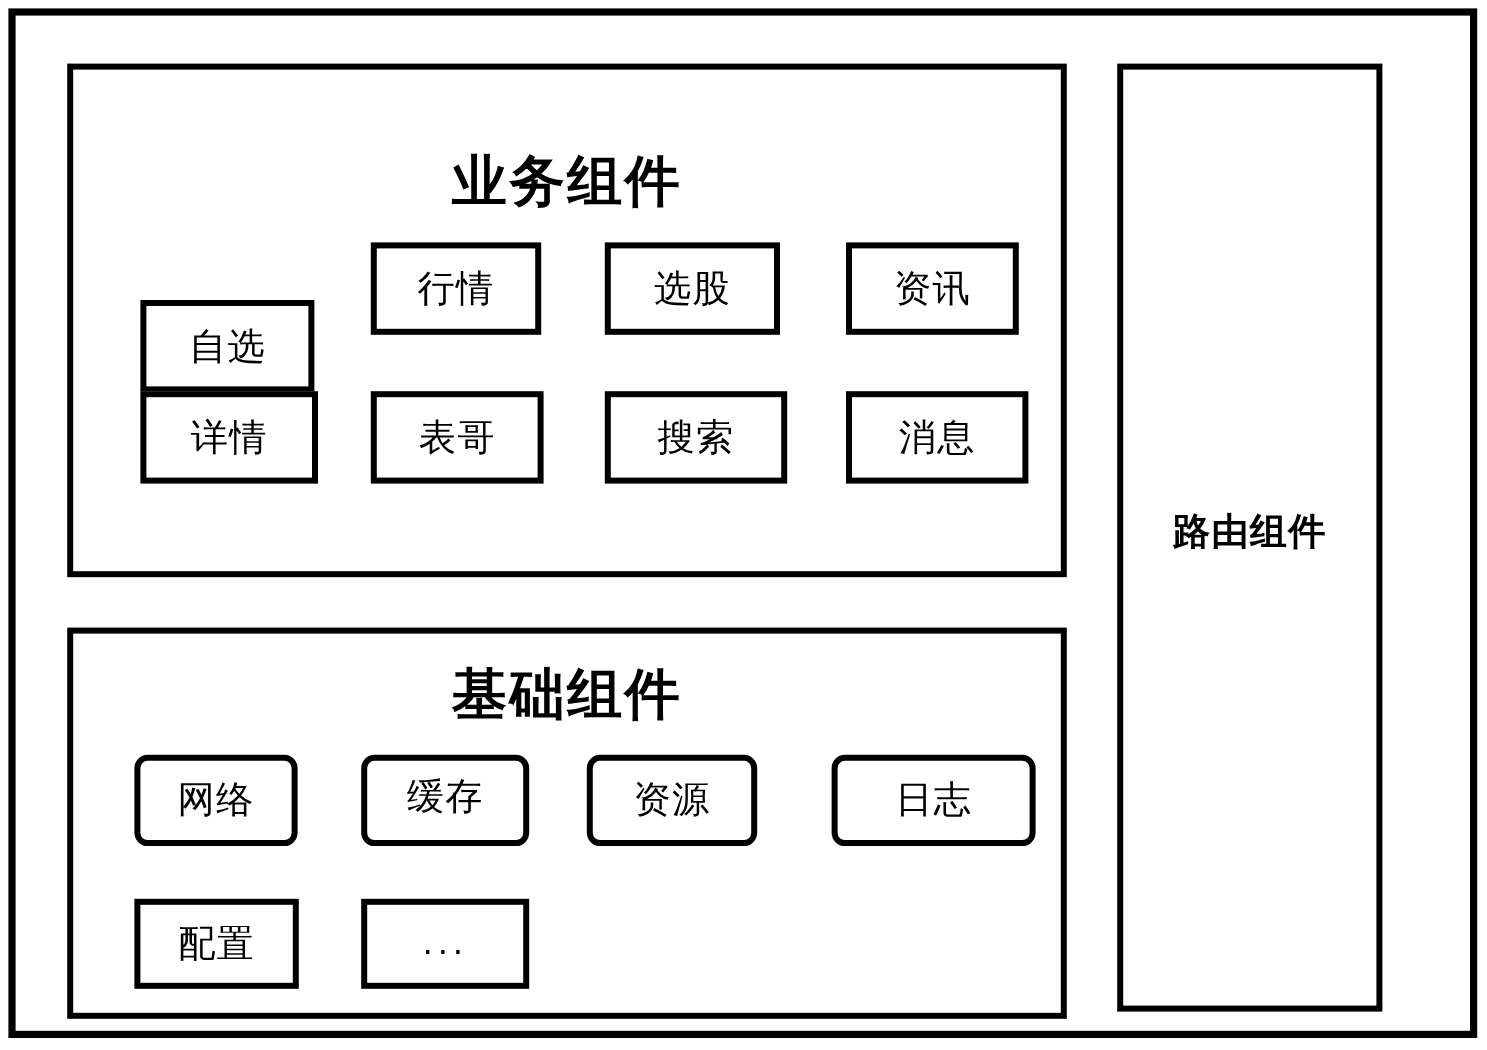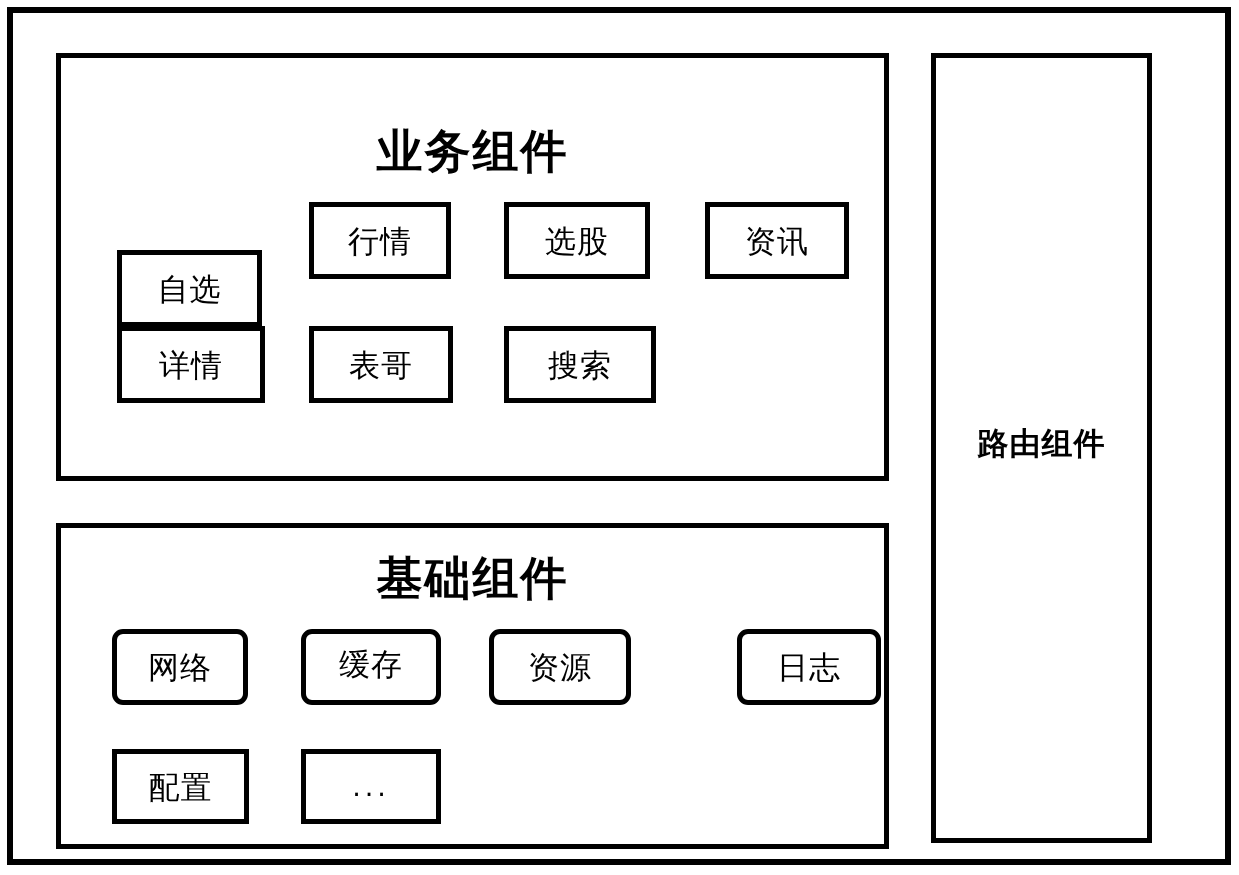--- a/index.html
+++ b/index.html
@@ -122,21 +122,21 @@
   .b-c4 { left: 644px; width: 144px; }
 
   .b2-c1 { left: 56px;  width: 148px; }
   .b2-c2 { left: 248px; width: 144px; }
   .b2-c3 { left: 443px; width: 152px; }
   .b2-c4 { left: 644px; width: 152px; }
 
   .f-c1 { left: 51px;  width: 136px; }
   .f-c2 { left: 240px; width: 140px; font-family: Liberation Mono, monospace; }
   .f-c3 { left: 428px; width: 142px; }
-  .f-c4 { left: 632px; width: 144px; margin-left: 44px; }
+  .f-c4 { left: 632px; width: 170px; }
 
   .f2-c1 { left: 51px;  width: 137px; }
   .f2-c2 { left: 240px; width: 140px; }
 </style>
 </head>
 <body>
 
 <div id="diagram-root">
 
   <div class="outer-frame">
@@ -145,20 +145,21 @@
       <div class="panel-title">业务组件</div>
 
       <div class="comp-box b-r1 b-c1">自选</div>
       <div class="comp-box b-r1 b-c2">行情</div>
       <div class="comp-box b-r1 b-c3">选股</div>
       <div class="comp-box b-r1 b-c4">资讯</div>
 
       <div class="comp-box b-r2 b2-c1">详情</div>
       <div class="comp-box b-r2 b2-c2">表哥</div>
       <div class="comp-box b-r2 b2-c3">搜索</div>
+      <div class="comp-box b-r2 b2-c4">消息</div>
     </div>
 
     <div class="panel panel-basic">
       <div class="panel-title">基础组件</div>
 
       <div class="comp-box f-r1 f-c1">网络</div>
       <div class="comp-box f-r1 f-c2">缓存</div>
       <div class="comp-box f-r1 f-c3">资源</div>
       <div class="comp-box f-r1 f-c4">日志</div>
 

